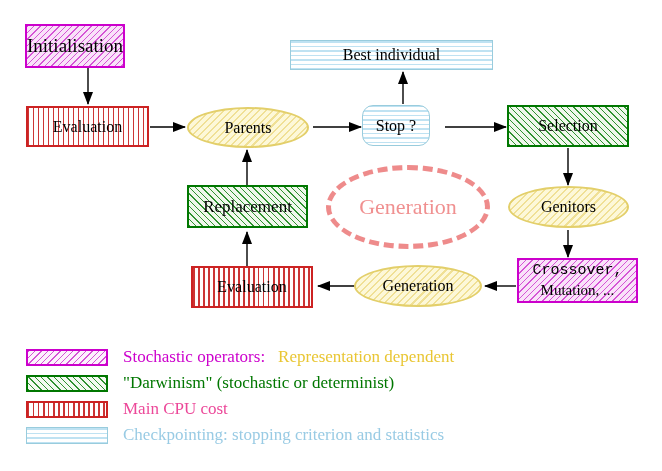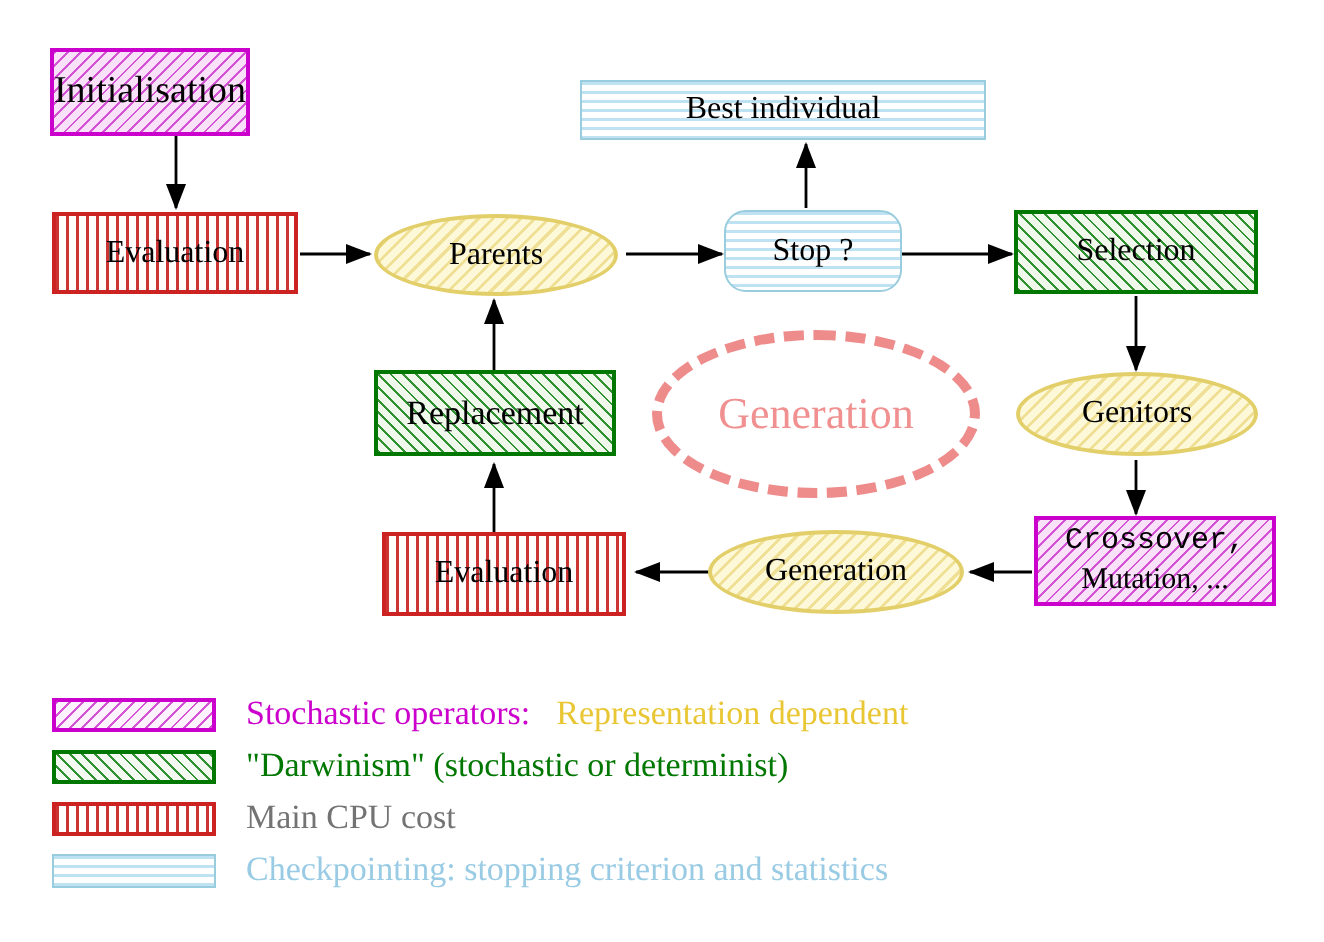--- a/index.html
+++ b/index.html
@@ -48,21 +48,21 @@
     background:repeating-linear-gradient(135deg,#d554d5 0px,#d554d5 1px,#fdf2fd 1px,#fdf2fd 4.5px); }
   .sw-green { border:2px solid #007700;
     background:repeating-linear-gradient(45deg,#2f9230 0px,#2f9230 1px,#f4faf1 1px,#f4faf1 4.5px); }
   .sw-red { border:2px solid #cc2222;
     background:repeating-linear-gradient(90deg,#cc3333 0px,#cc3333 1.5px,#ffffff 1.5px,#ffffff 5px); }
   .sw-cyan { border:1px solid #99ccdd;
     background:repeating-linear-gradient(180deg,#bfe2f2 0px,#bfe2f2 1.5px,#ffffff 1.5px,#ffffff 4.5px); }
   .c-magenta { color:#cc00cc; }
   .c-gold { color:#e9c633; }
   .c-green { color:#007700; }
-  .c-red { color:#737373; }
+  .c-red { color:#ec4899; }
   .c-cyan { color:#99cbe4; }
 </style>
 </head>
 <body>
 
 <div class="canvas">
 
   <svg class="arrow-layer" viewBox="0 0 662 471" xmlns="http://www.w3.org/2000/svg">
     <defs>
       <marker id="ah" markerUnits="userSpaceOnUse" markerWidth="13" markerHeight="10" refX="12" refY="5" orient="auto">
@@ -91,21 +91,21 @@
   </div>
 
   <div class="node hatch-yellow" style="left:187px; top:107px; width:122px; height:41px;">
     <span>Parents</span>
   </div>
 
   <div class="node stripe-cyan" style="left:290px; top:40px; width:203px; height:30px;">
     <span>Best individual</span>
   </div>
 
-  <div class="node stripe-cyan rounded" style="left:362px; top:105px; width:89px; height:41px;justify-content:center;">
+  <div class="node stripe-cyan rounded" style="left:362px; top:105px; width:68px; height:41px;justify-content:center;">
     <span>Stop ?</span>
   </div>
 
   <div class="node hatch-green" style="left:507px; top:105px; width:122px; height:42px;">
     <span>Selection</span>
   </div>
 
   <div class="node hatch-yellow" style="left:508px; top:186px; width:121px; height:42px;">
     <span>Genitors</span>
   </div>

